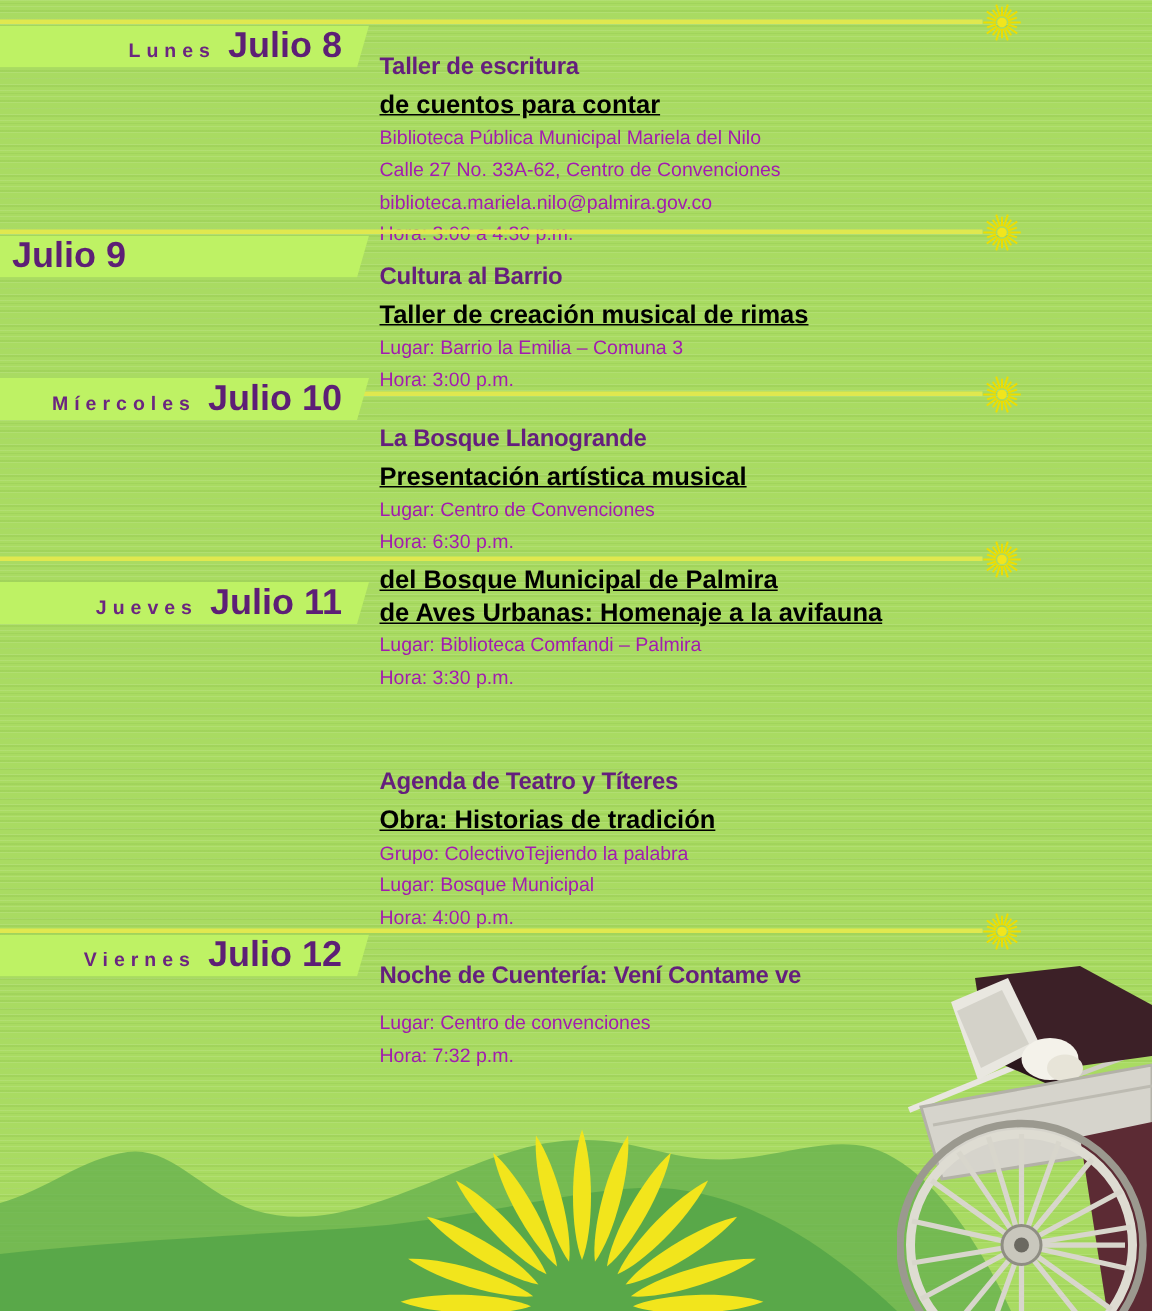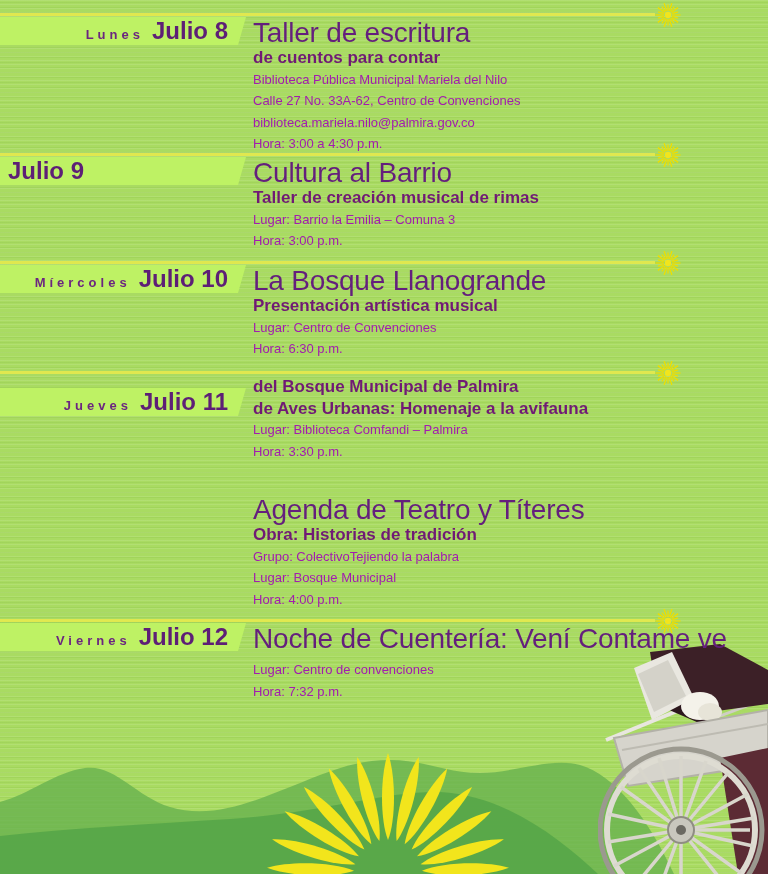--- a/index.html
+++ b/index.html
@@ -16,22 +16,22 @@
   .sb{position:absolute;width:26px;height:26px;}
   .banner{
     position:absolute;left:0;width:246px;height:28px;background:#bef264;
     clip-path:polygon(0 0,100% 0,calc(100% - 8px) 100%,0 100%);
     display:flex;align-items:baseline;justify-content:flex-end;
     padding-right:18px;box-sizing:border-box;
   }
   .banner .day{font-size:13px;font-weight:700;letter-spacing:4px;color:#6b2580;line-height:28px;}
   .banner .date{font-size:24px;font-weight:700;color:#5d1f76;margin-left:8px;line-height:28px;}
   .event{position:absolute;left:253px;width:505px;color:#7b2d8c;}
-  .ev-title{font-size:28px;font-weight:400;line-height:29px;color:#641f7d;letter-spacing:-0.2px;}
-  .ev-bold{font-size:17px;font-weight:700;line-height:21.5px;color:#701a75;}
+  .ev-title{font-size:16px;font-weight:700;line-height:29px;color:#641f7d;letter-spacing:-0.2px;margin-top:12px;}
+  .ev-bold{font-size:17px;font-weight:700;line-height:21.5px;color:#000000;text-decoration:underline;}
   .ev-line{font-size:13px;font-weight:400;line-height:21.5px;color:#a21caf;}
   .ev-line.first-after-title{margin-top:6px;}
   .deco{position:absolute;pointer-events:none;}
 </style>
 </head>
 <body>
 
 <div id="poster">
 
   <svg class="deco" style="left:0;top:0;width:768px;height:874px;" viewBox="0 0 768 874">
@@ -205,21 +205,21 @@
             <line x1="-2.47" y1="-3.40" x2="-6.17" y2="-8.49"></line>
             <line x1="-1.30" y1="-3.99" x2="-3.86" y2="-11.89"></line>
             <line x1="-0.00" y1="-4.20" x2="-0.00" y2="-10.50"></line>
             <line x1="1.30" y1="-3.99" x2="3.86" y2="-11.89"></line>
             <line x1="2.47" y1="-3.40" x2="6.17" y2="-8.49"></line>
             <line x1="3.40" y1="-2.47" x2="10.11" y2="-7.35"></line>
             <line x1="3.99" y1="-1.30" x2="9.99" y2="-3.24"></line>
           </g>
     <circle r="3.2" fill="#f2e51c" stroke="none"></circle>
   </svg></div>
-      <div class="banner" style="top: 265px;">
+      <div class="banner" style="top: 252px;">
         <div class="day">Míercoles</div>
         <div class="date">Julio 10</div>
       </div>
       <div class="event" style="top: 266px;">
         <div class="ev-title">La Bosque Llanogrande</div>
         <div class="ev-bold">Presentación artística musical</div>
         <div class="ev-line">Lugar: Centro de Convenciones</div>
         <div class="ev-line">Hora: 6:30 p.m.</div>
       </div>
       <div class="hline" style="top: 371px; width: 655px;"></div>

